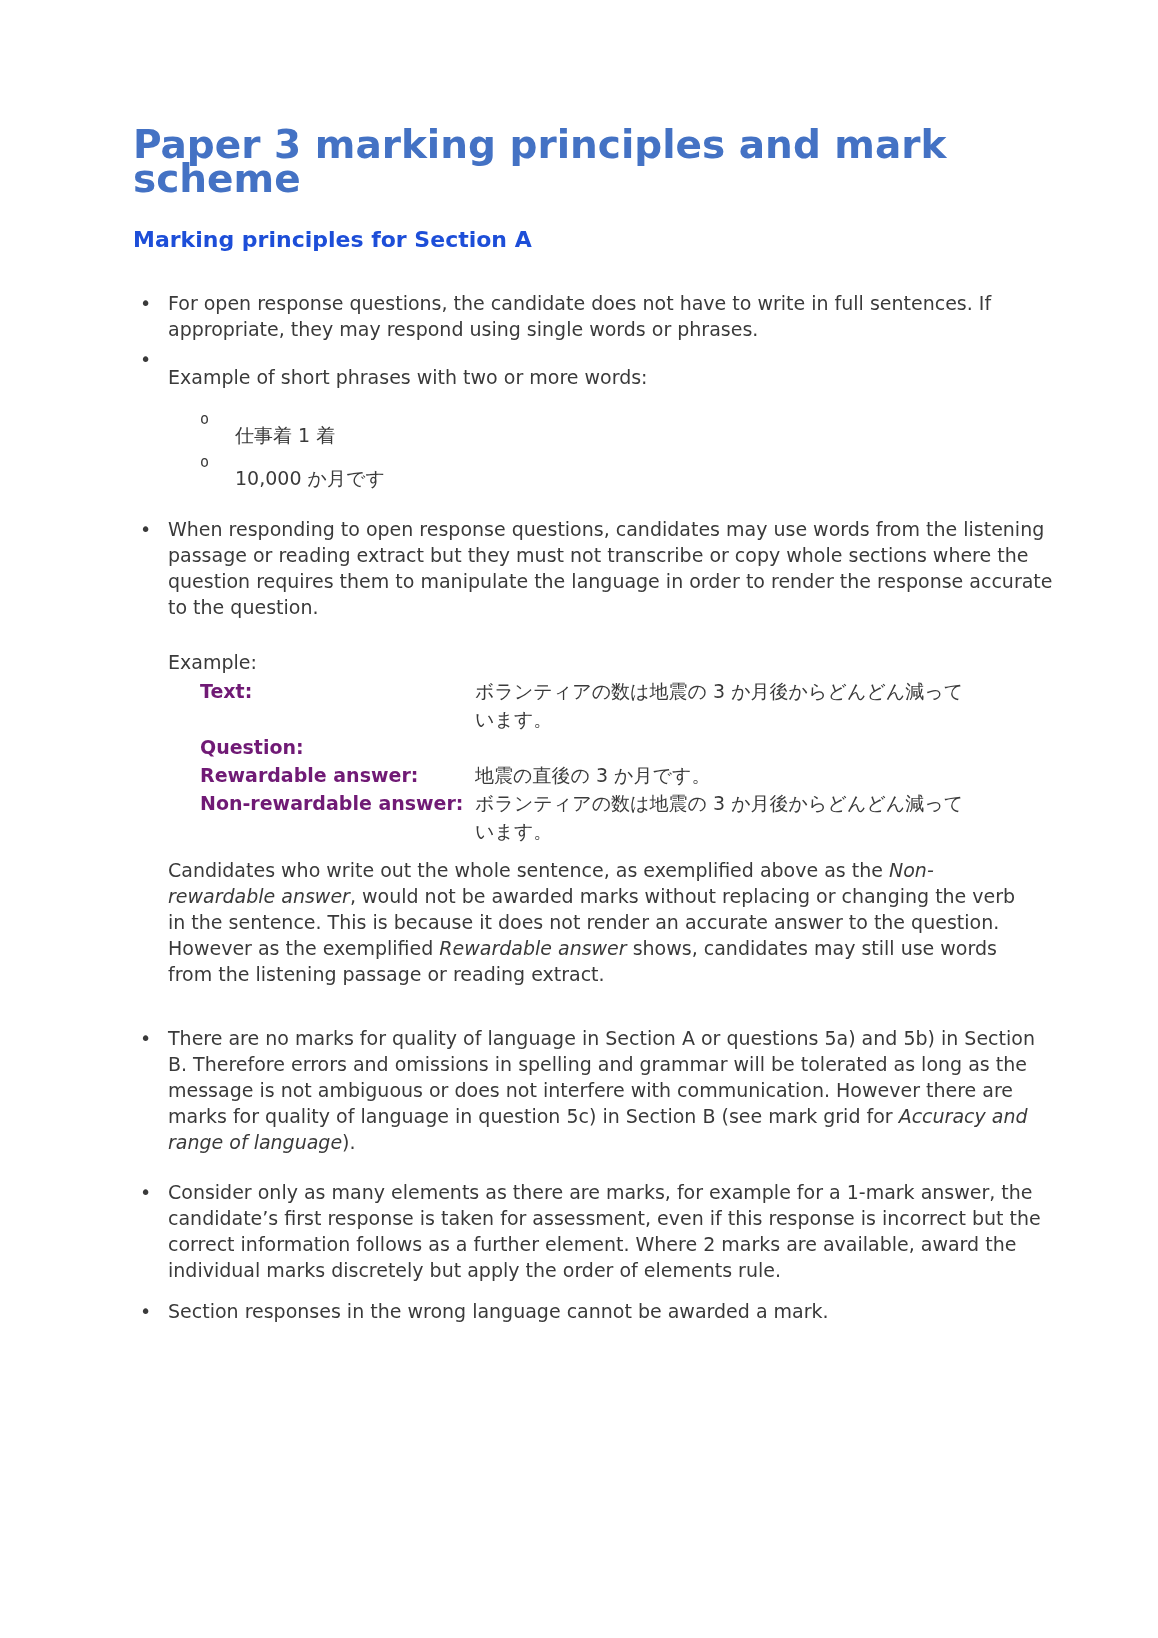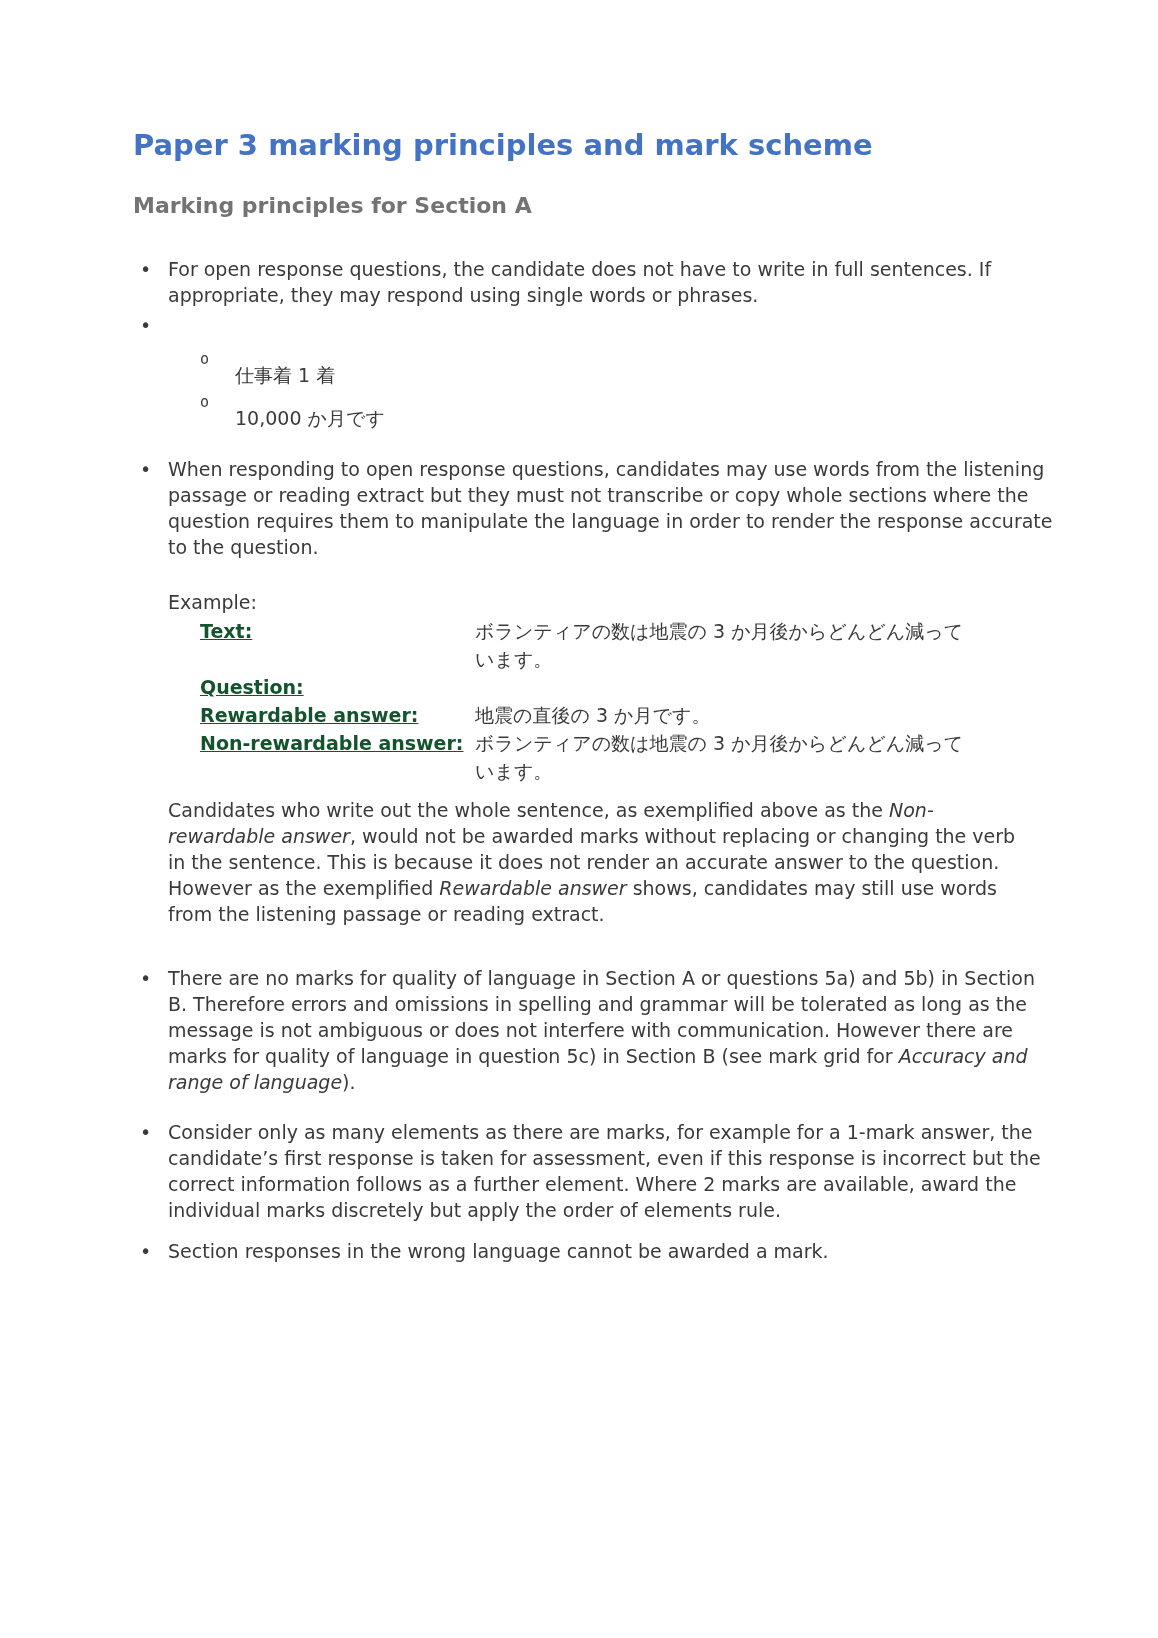--- a/index.html
+++ b/index.html
@@ -13,31 +13,31 @@
     height: 1638px;
     box-sizing: border-box;
     padding: 128px 95px 0 133px;
     background: #ffffff;
     font-family: "DejaVu Sans", "Liberation Sans", sans-serif;
     color: #3a3a3a;
     font-size: 19px;
     line-height: 26px;
   }
   h1.doc-title {
-    font-size: 29px;
+    font-size: 39px;
     line-height: 34px;
     margin: 0 0 30px 0;
     color: #4472c4;
     font-weight: bold;
   }
   h2.section-heading {
     font-size: 22px;
     line-height: 28px;
     margin: 0 0 36px 0;
-    color: #737373;
+    color: #1d4ed8;
     font-weight: bold;
   }
   .bullet {
     display: flex;
     align-items: flex-start;
   }
   .bullet .marker {
     flex: none;
     width: 35px;
     box-sizing: border-box;
@@ -75,22 +75,21 @@
   }
   .ex-row {
     display: flex;
     align-items: flex-start;
   }
   .ex-label {
     flex: none;
     width: 275px;
     font-weight: bold;
     line-height: 28px;
-    color: #14532d;
-    text-decoration: underline;
+    color: #701a75;
   }
   .ex-value {
     width: 505px;
     line-height: 28px;
     font-family: "DejaVu Sans", "DejaVu Serif", serif;
   }
   .para {
     margin: 0 0 38px 35px;
     width: 860px;
   }
@@ -114,20 +113,21 @@
 
   <div class="bullet mb-4">
     <span class="marker">•</span>
     <div class="btext">For open response questions, the candidate does not have to write in full sentences. If appropriate, they may respond using single words or phrases.</div>
   </div>
 
   <div class="bullet">
     <span class="marker">•</span>
     <div class="btext">
       <div class="spacer-line"></div>
+      <div class="mb-16">Example of short phrases with two or more words:</div>
       <div class="sub-list mb-sub">
         <div class="sub-bullet">
           <span class="sub-marker">o</span>
           <span class="jp-mixed">仕事着 1 着</span>
         </div>
         <div class="sub-bullet">
           <span class="sub-marker">o</span>
           <span class="jp-mixed">10,000 か月です</span>
         </div>
       </div>

